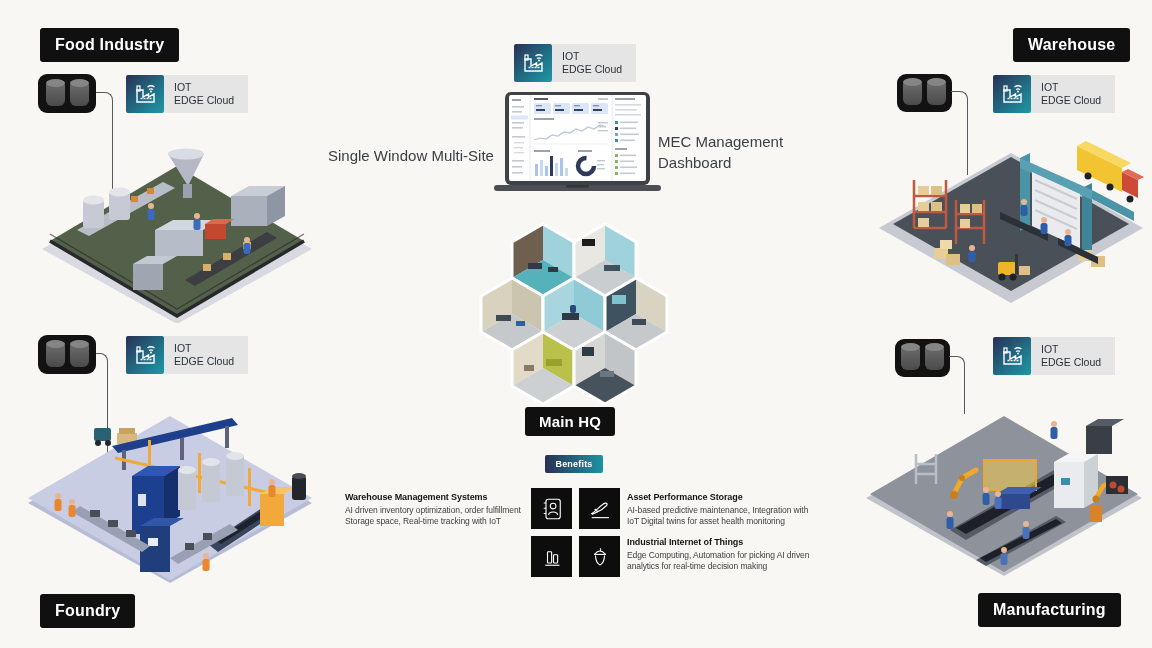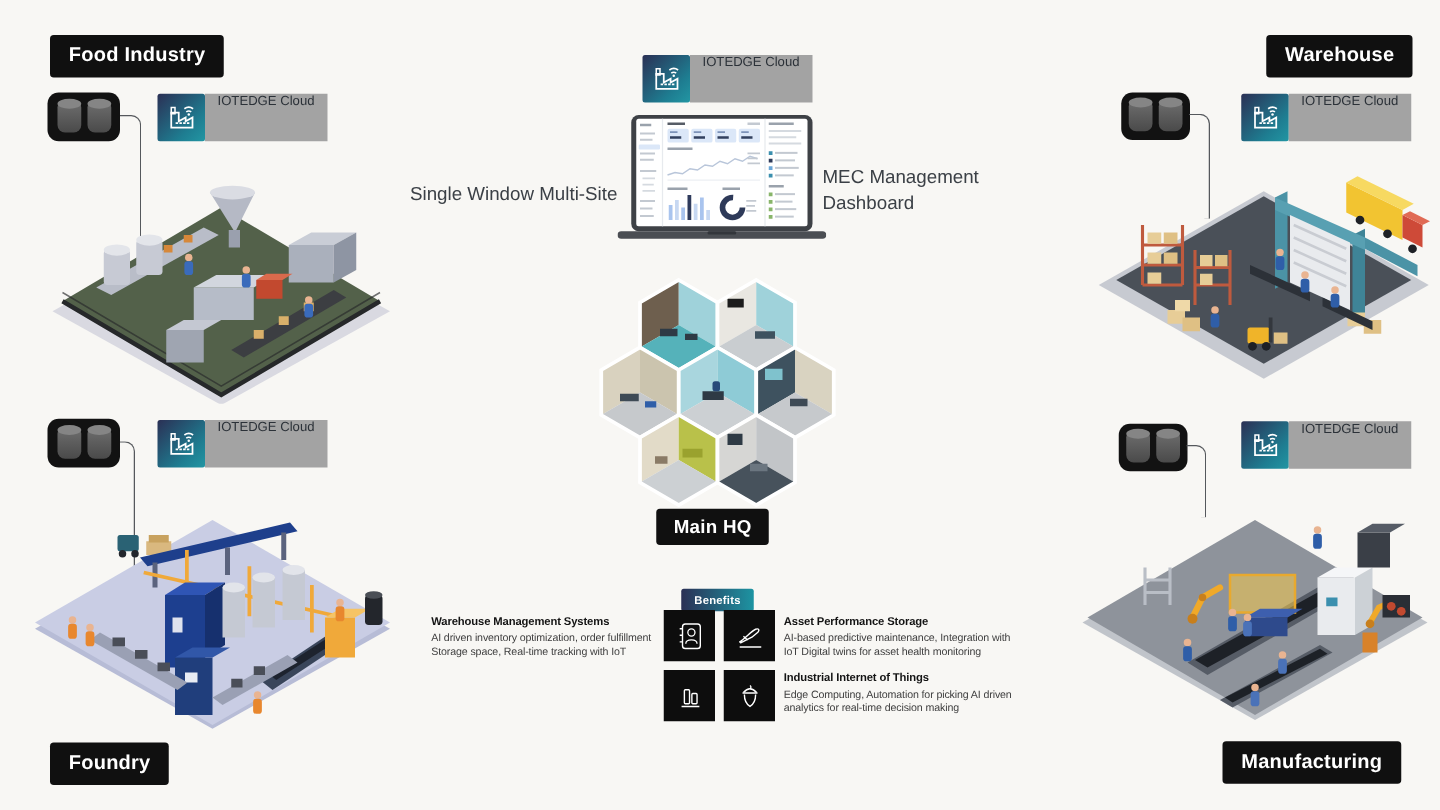--- a/index.html
+++ b/index.html
@@ -18,29 +18,29 @@
     border-radius:4px 4px 6px 6px; }
   .server-box .cyl::before { content:""; position:absolute; left:0; top:-3px; width:19px; height:8px;
     background:#858585; border-radius:50%; }
 
   .connector { position:absolute; border-top:1.7px solid #55585c; border-right:1.7px solid #55585c;
     border-top-right-radius:8px; }
 
   .iot-badge { position:absolute; display:flex; height:38px; }
   .iot-badge .tile { width:38px; height:38px; background:linear-gradient(135deg,#2b3055 0%,#1e7d91 70%,#2296a3 100%);
     border-radius:2px; display:flex; align-items:center; justify-content:center; flex:none; }
-  .iot-badge .strip { background:#a3a3a3; display:flex; justify-content:center;
+  .iot-badge .strip { background:#e5e5e5; display:flex; flex-direction:column; justify-content:center;
     padding:0 10px; min-width:84px; }
   .iot-badge .strip span { font-size:10.5px; line-height:13px; color:#2b3138; white-space:nowrap; }
 
   .caption { position:absolute; font-size:15px; line-height:21px; color:#3b4046; }
 
   .benefits-badge { position:absolute; width:58px; height:18px; border-radius:2px;
     background:linear-gradient(90deg,#2b3055,#1d94a2); color:#fff; font-size:9px; font-weight:bold;
-    display:flex; align-items:center; justify-content:center; letter-spacing:.2px;margin-top:16px; }
+    display:flex; align-items:center; justify-content:center; letter-spacing:.2px; }
   .benefit-col { position:absolute; width:182px; }
   .benefit-item { margin-bottom:11px; }
   .benefit-item h4 { font-size:9px; line-height:11px; color:#141414; margin-bottom:2px; letter-spacing:-.1px; }
   .benefit-item p  { font-size:8.5px; line-height:10.5px; color:#3e3e3e; letter-spacing:-.1px; }
   .icon-grid { position:absolute; display:grid; grid-template-columns:41px 41px; grid-auto-rows:41px; gap:7px; }
   .icon-tile { background:#0d0d0d; display:flex; align-items:center; justify-content:center; }
 
   svg { display:block; }
 </style>
 </head>

